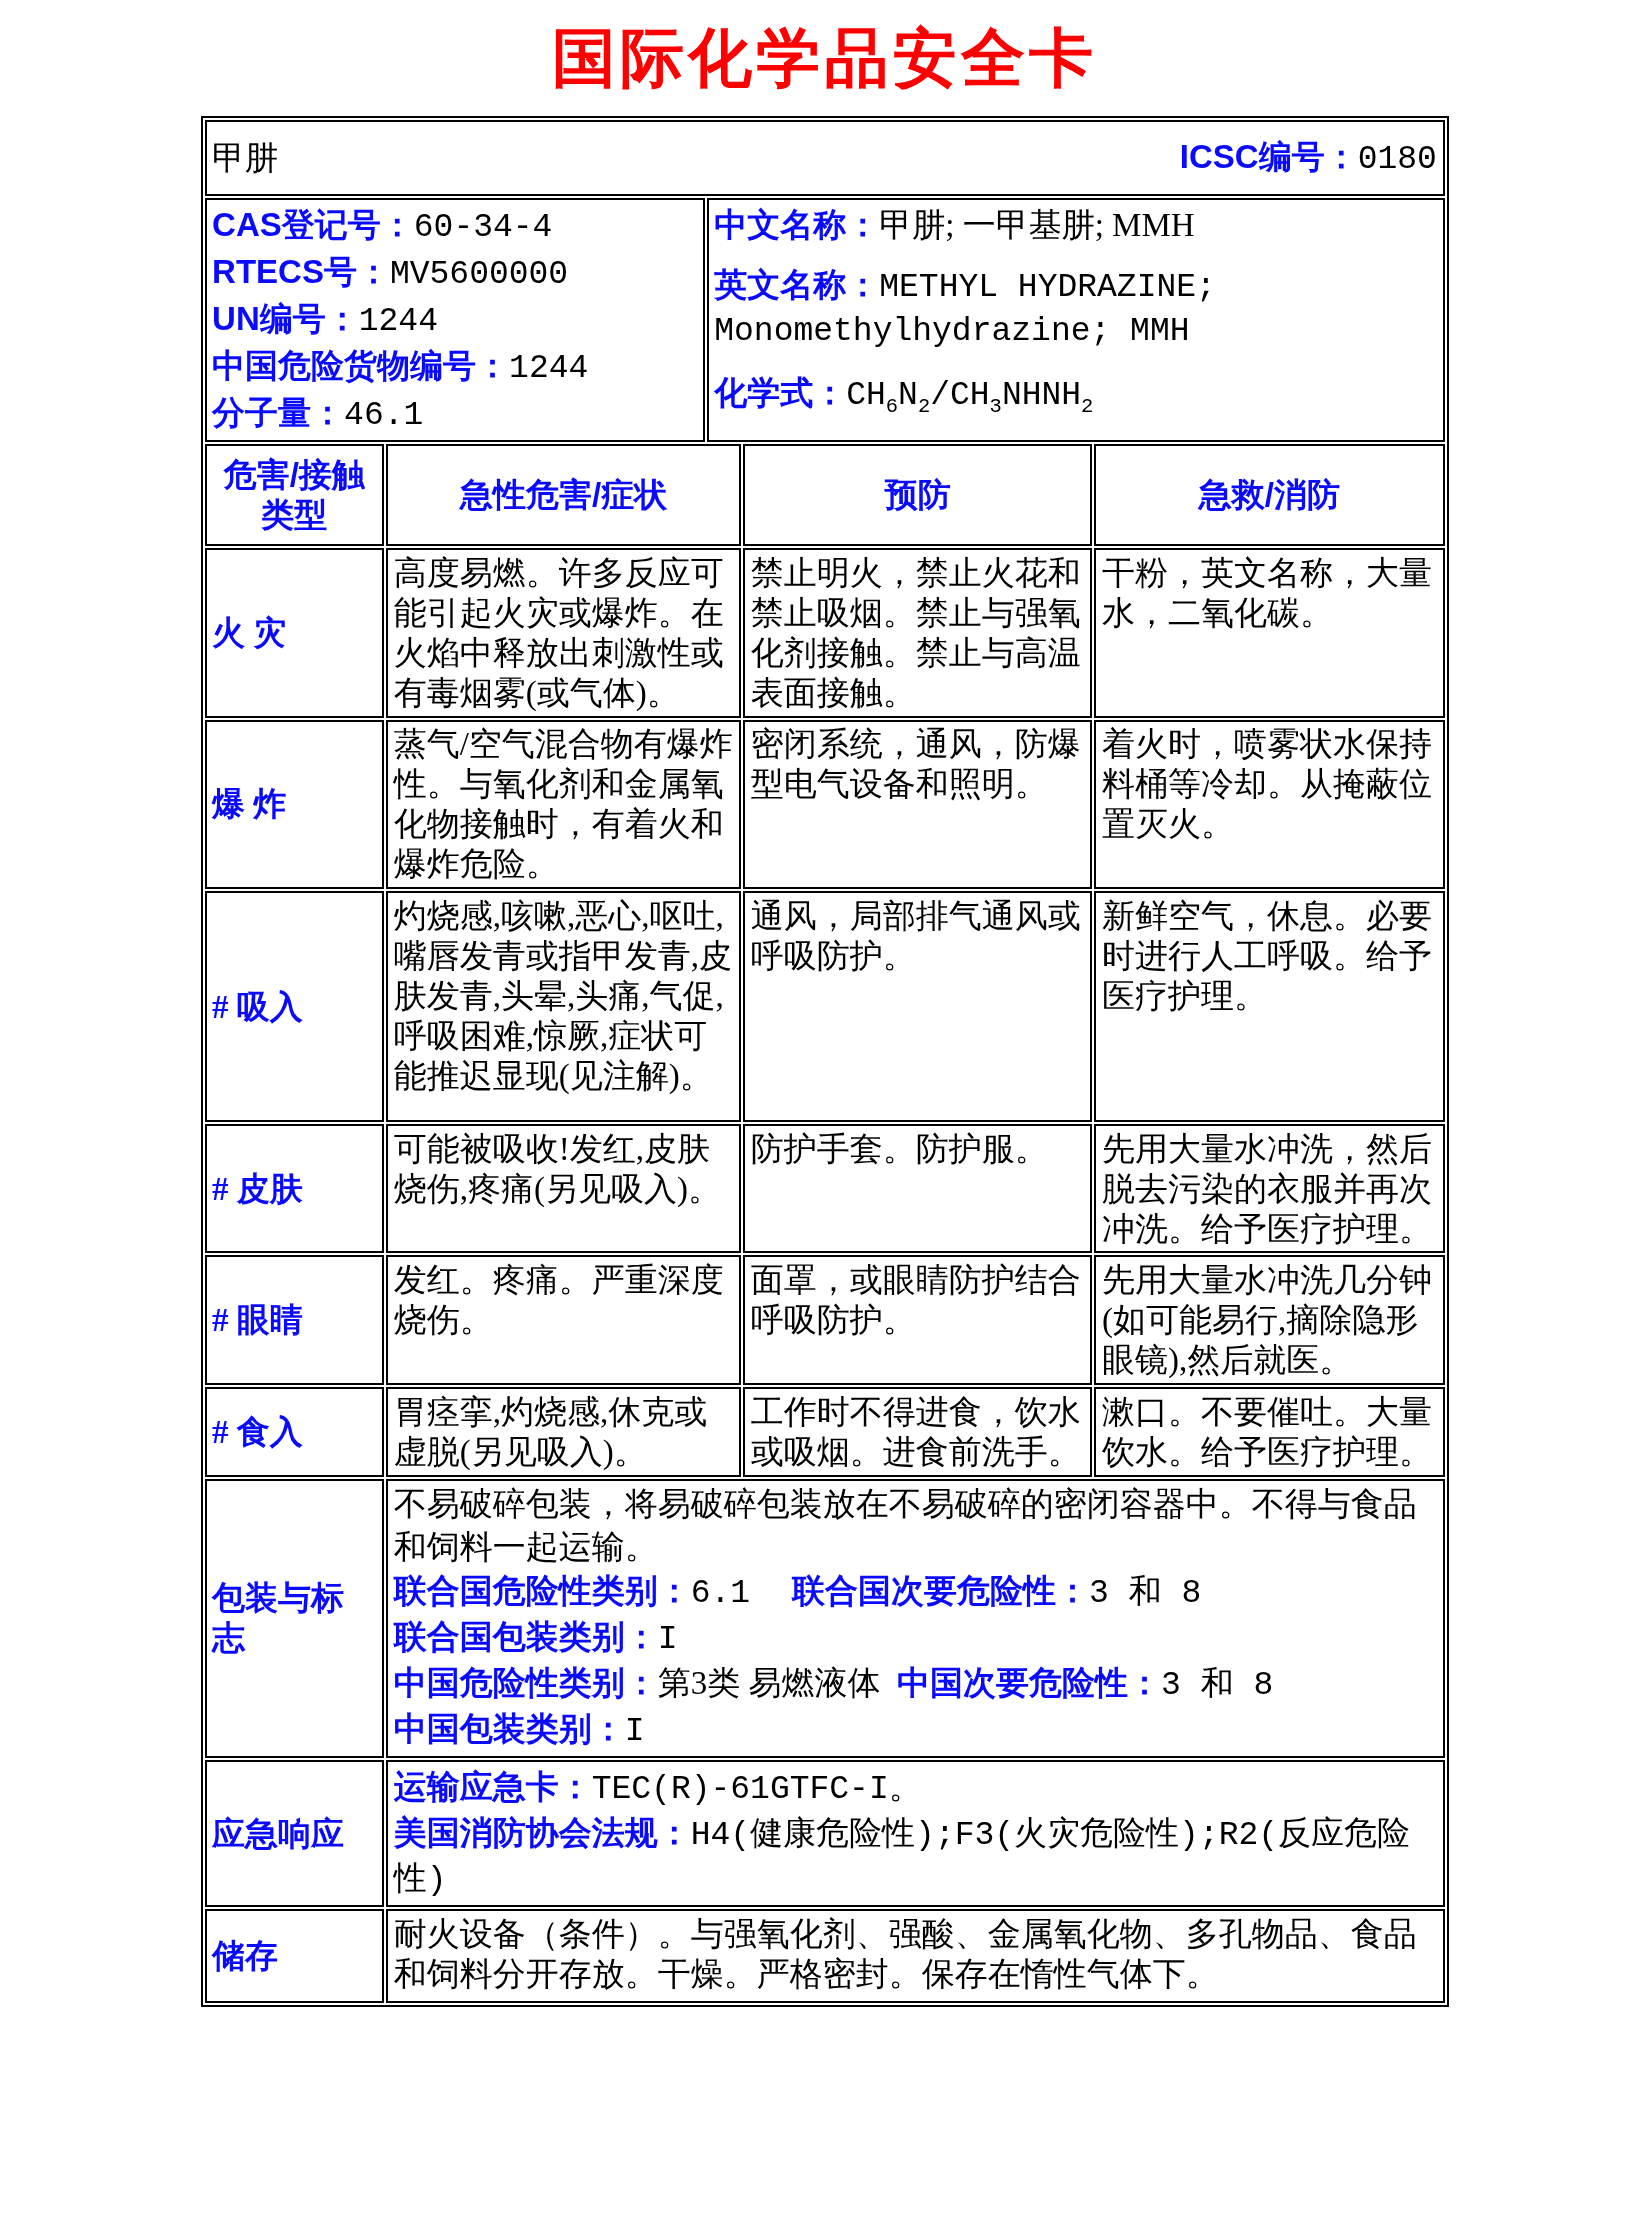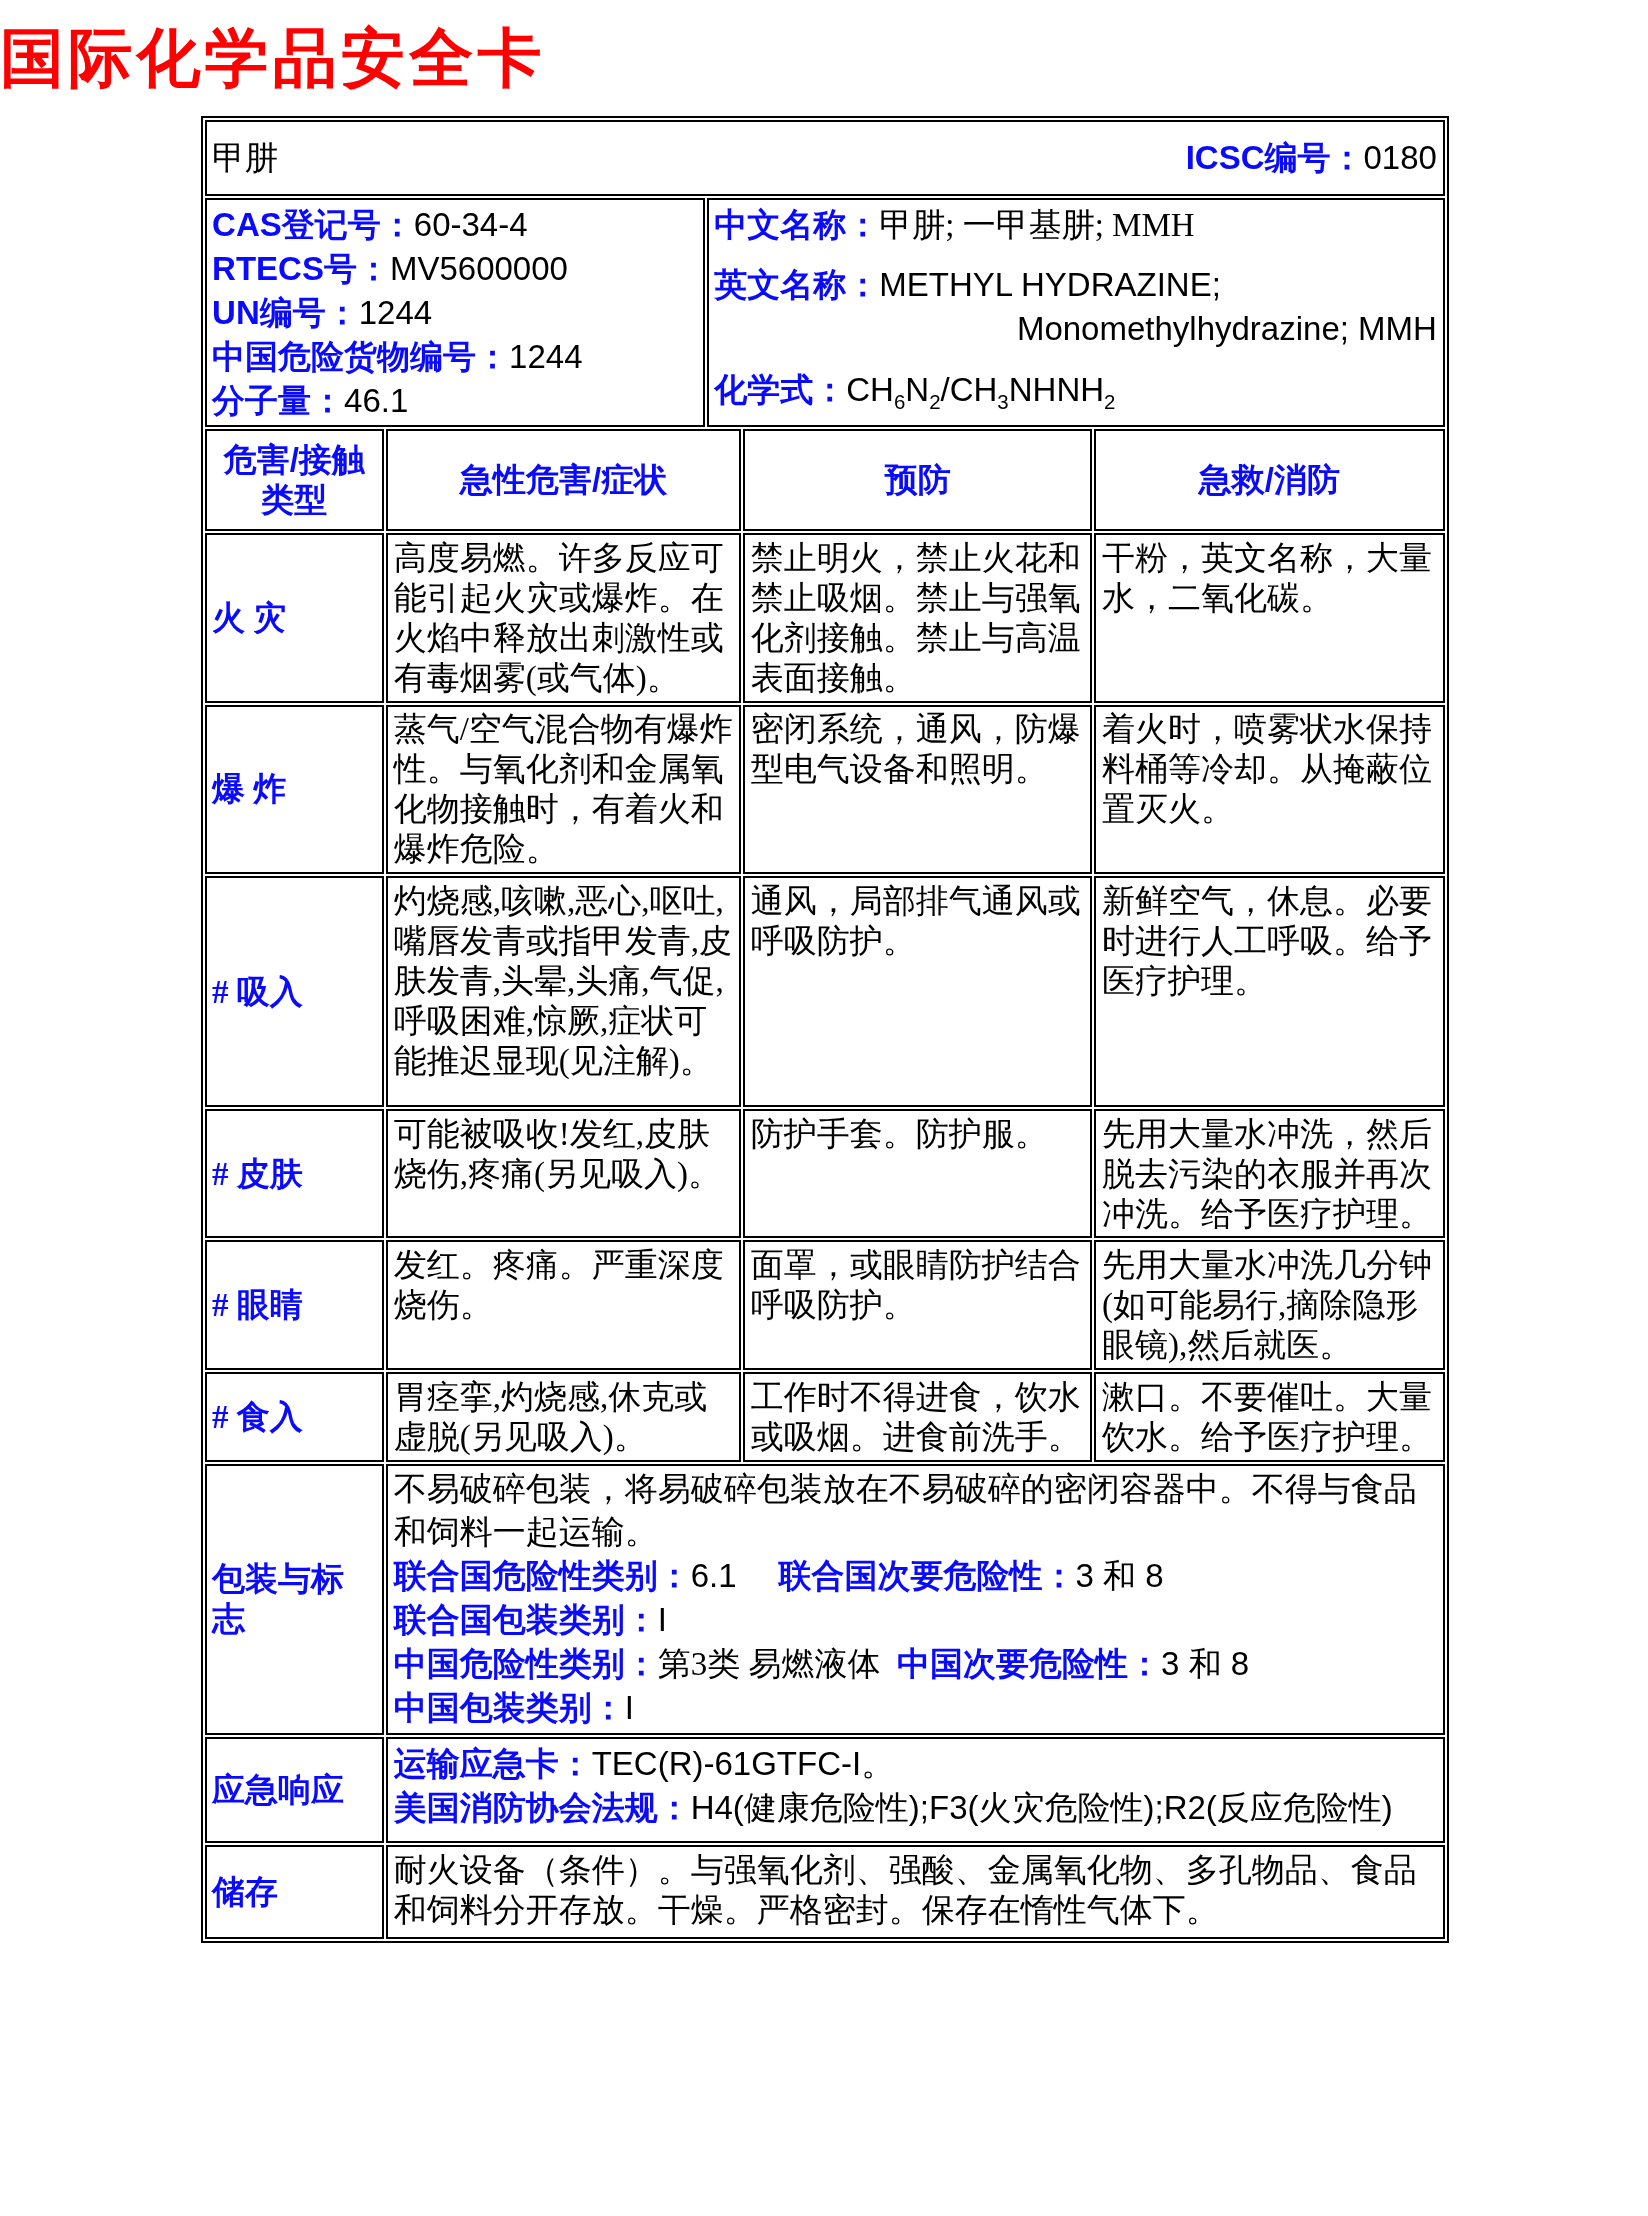--- a/index.html
+++ b/index.html
@@ -4,21 +4,21 @@
 <style>
   html,body{margin:0;padding:0;background:#ffffff;}
   body{
     width:1649px;height:2216px;position:relative;
     font-family:"Liberation Serif","DejaVu Serif",serif;
     color:#000;
     -webkit-font-smoothing:antialiased;
   }
   .page-title{
     margin:15.3px auto 14px auto;
-    text-align:left;
+    text-align:center;
     font-family:"Liberation Sans","DejaVu Sans",sans-serif;
     font-weight:bold;
     font-size:64px;
     letter-spacing:4.2px;
     color:#ff0000;
   }
   table.card{
     width:1248px;
     margin:0 auto;
     border:2.8px solid #000;
@@ -37,22 +37,21 @@
     margin-left:37px;
   }
   
   .lbl{
     color:#0a0aff;
     font-family:"Liberation Sans","DejaVu Sans",sans-serif;
     font-weight:bold;
   }
   
   .val{
-    font-family:Liberation Sans, sans-serif;
-    text-align:right;
+    font-family:Liberation Mono, monospace;
   }
   td.rowlbl{
     text-align:left;
     vertical-align:middle;
     color:#0a0aff;
     font-family:Liberation Serif, serif;
     font-weight:bold;
   }
   td.colhdr{
     text-align:center;

